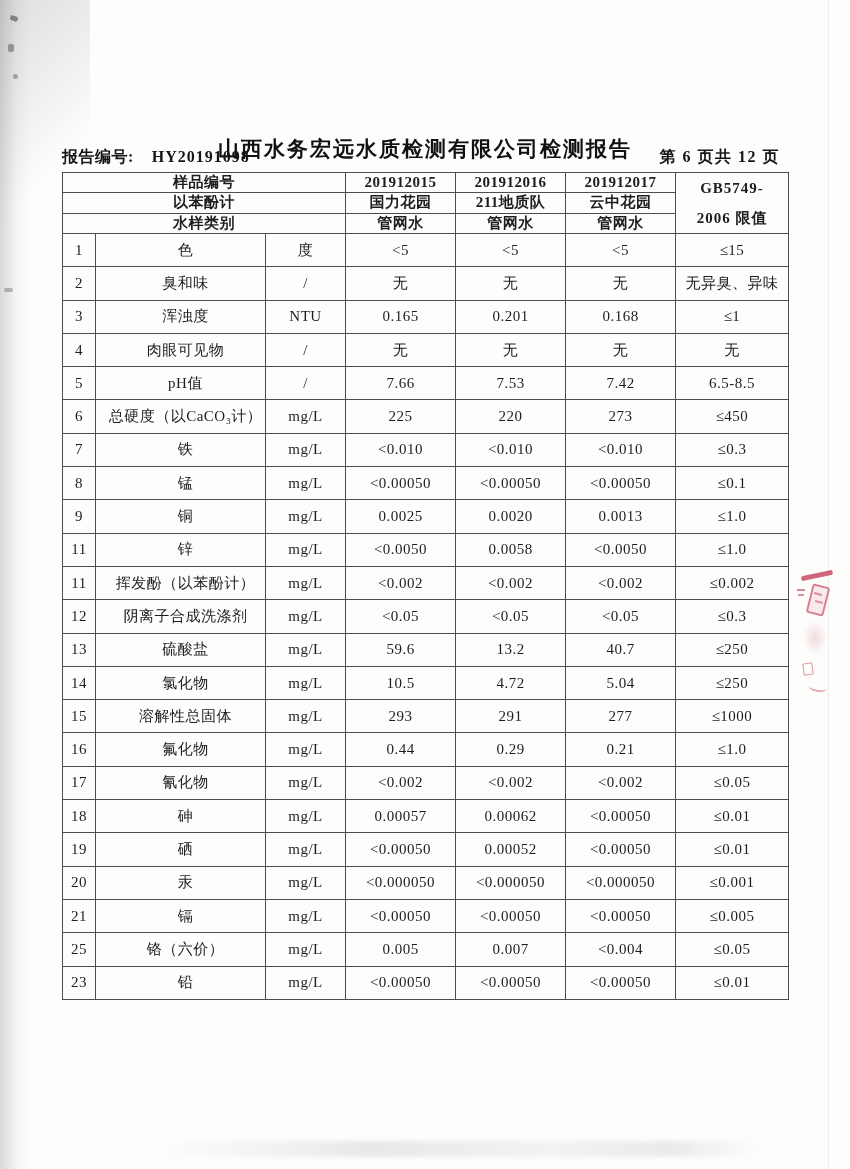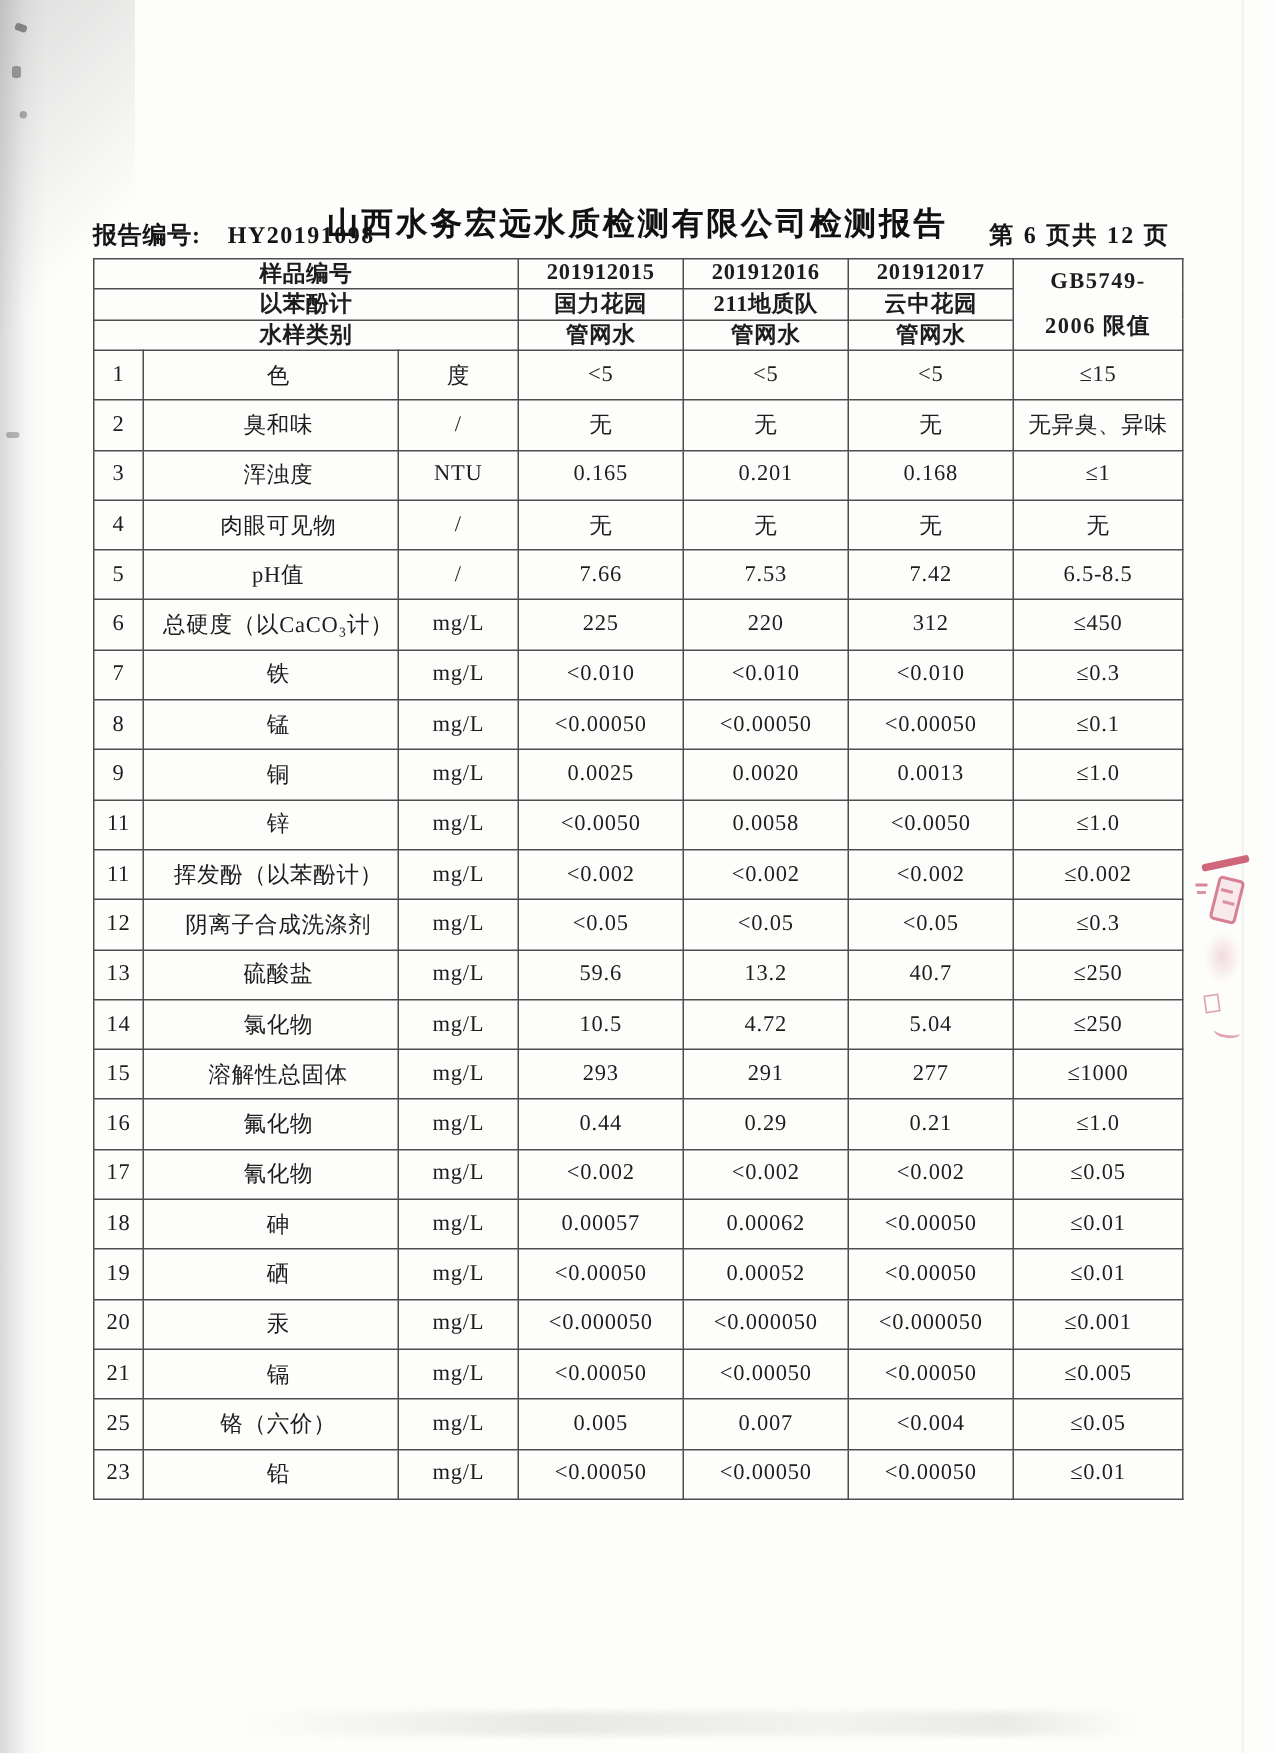--- a/index.html
+++ b/index.html
@@ -202,21 +202,21 @@
     <td class="num">7.53</td>
     <td class="num">7.42</td>
     <td class="num">6.5-8.5</td>
   </tr>
         <tr class="brow">
     <td>6</td>
     <td class="c-param">总硬度（以CaCO₃计）</td>
     <td>mg/L</td>
     <td class="num">225</td>
     <td class="num">220</td>
-    <td class="num">312</td>
+    <td class="num">273</td>
     <td class="num">≤450</td>
   </tr>
         <tr class="brow">
     <td>7</td>
     <td class="c-param">铁</td>
     <td>mg/L</td>
     <td class="num">&lt;0.010</td>
     <td class="num">&lt;0.010</td>
     <td class="num">&lt;0.010</td>
     <td class="num">≤0.3</td>

